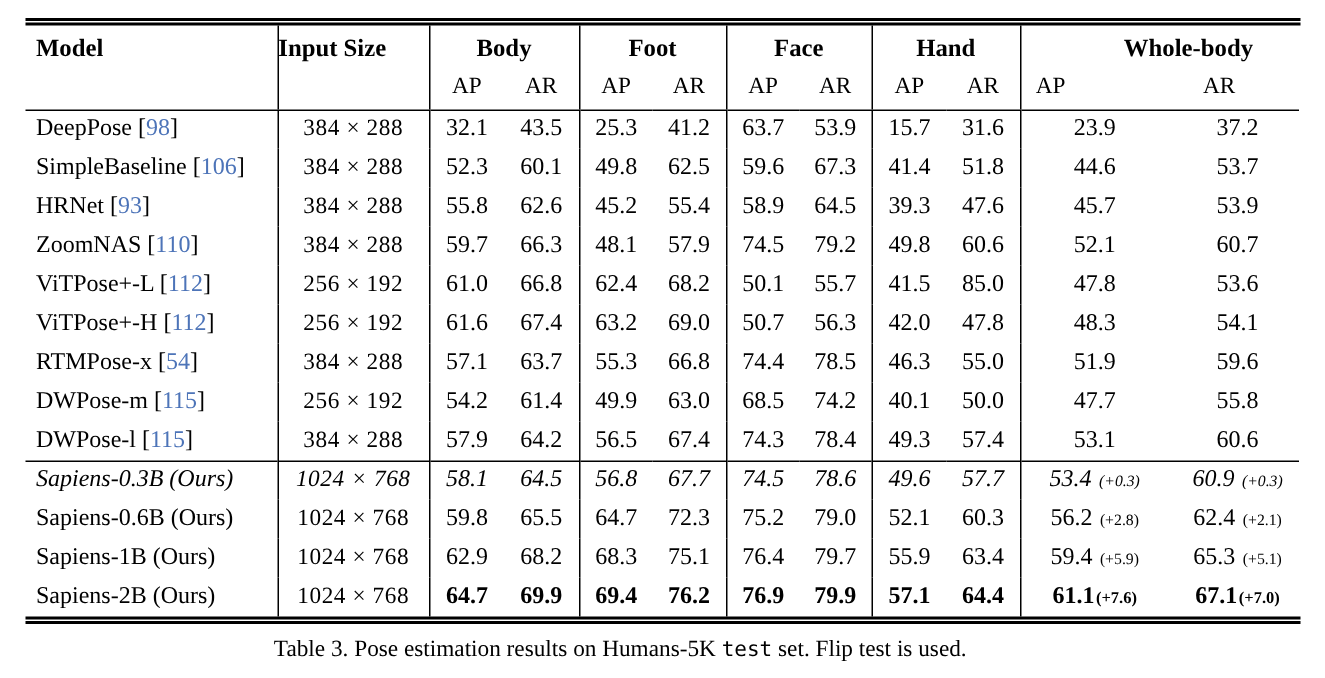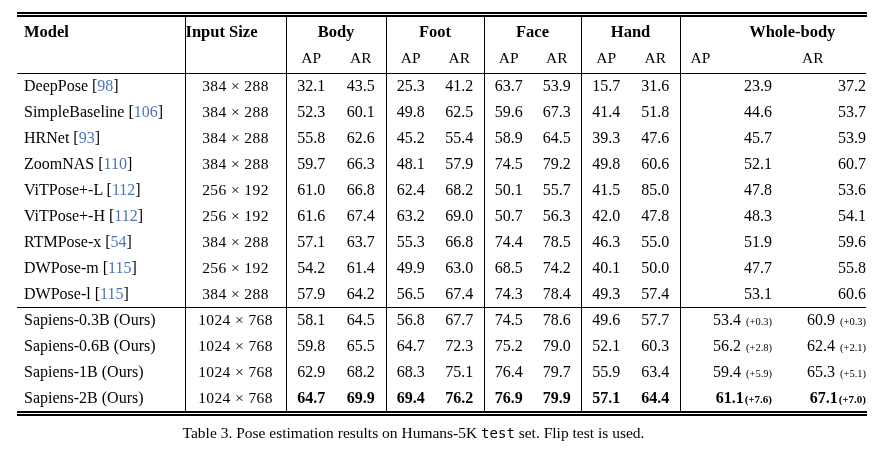--- a/index.html
+++ b/index.html
@@ -35,26 +35,26 @@
   th.model-h { padding-left:7px; padding-top:5px; font-weight:bold; font-size:16.5px; }
   th.wb-group-h { padding-left:38px;font-family:Liberation Serif, serif; }
   th.wb-ap-h { text-align:left !important; padding-left:10px; }
   th.wb-ar-h { text-align:left !important; padding-left:30px; }
   
   tbody td { height:26px; }
   .cell-model { text-align:left; padding-left:7px; white-space:nowrap;margin-top:16px; }
   .cell-input { text-align:center; font-size:15.5px; letter-spacing:0.4px; }
   .num { text-align:center; white-space:nowrap; }
   .group-start { border-left:1px solid var(--ink); }
-  td.wb-ap { text-align:right; padding-left:7px; }
-  td.wb-ar { text-align:right; padding-left:12px; }
+  td.wb-ap { text-align:center; padding-left:7px; }
+  td.wb-ar { text-align:center; padding-left:12px; }
   .cite { color:var(--cite); cursor:pointer; }
   .bracket { color:var(--ink); }
   .delta { font-size:10.5px; margin-left:5px; }
-  tr.section-start td { border-top:1px solid var(--ink); }
+  tr.section-start td { border-top:1px solid var(--ink);font-style:italic; }
   tr.bold-row .val, tr.bold-row .delta { font-weight:bold; }
   tr.bold-row .delta { margin-left:1px; font-size:11px; }
   
   .caption {
     position:absolute; left:0; top:424px; width:827px; text-align:center;
     font-size:15.5px;
   }
   .mono { font-family:"DejaVu Sans Mono", monospace; font-size:14px; }
 </style>
 </head>

